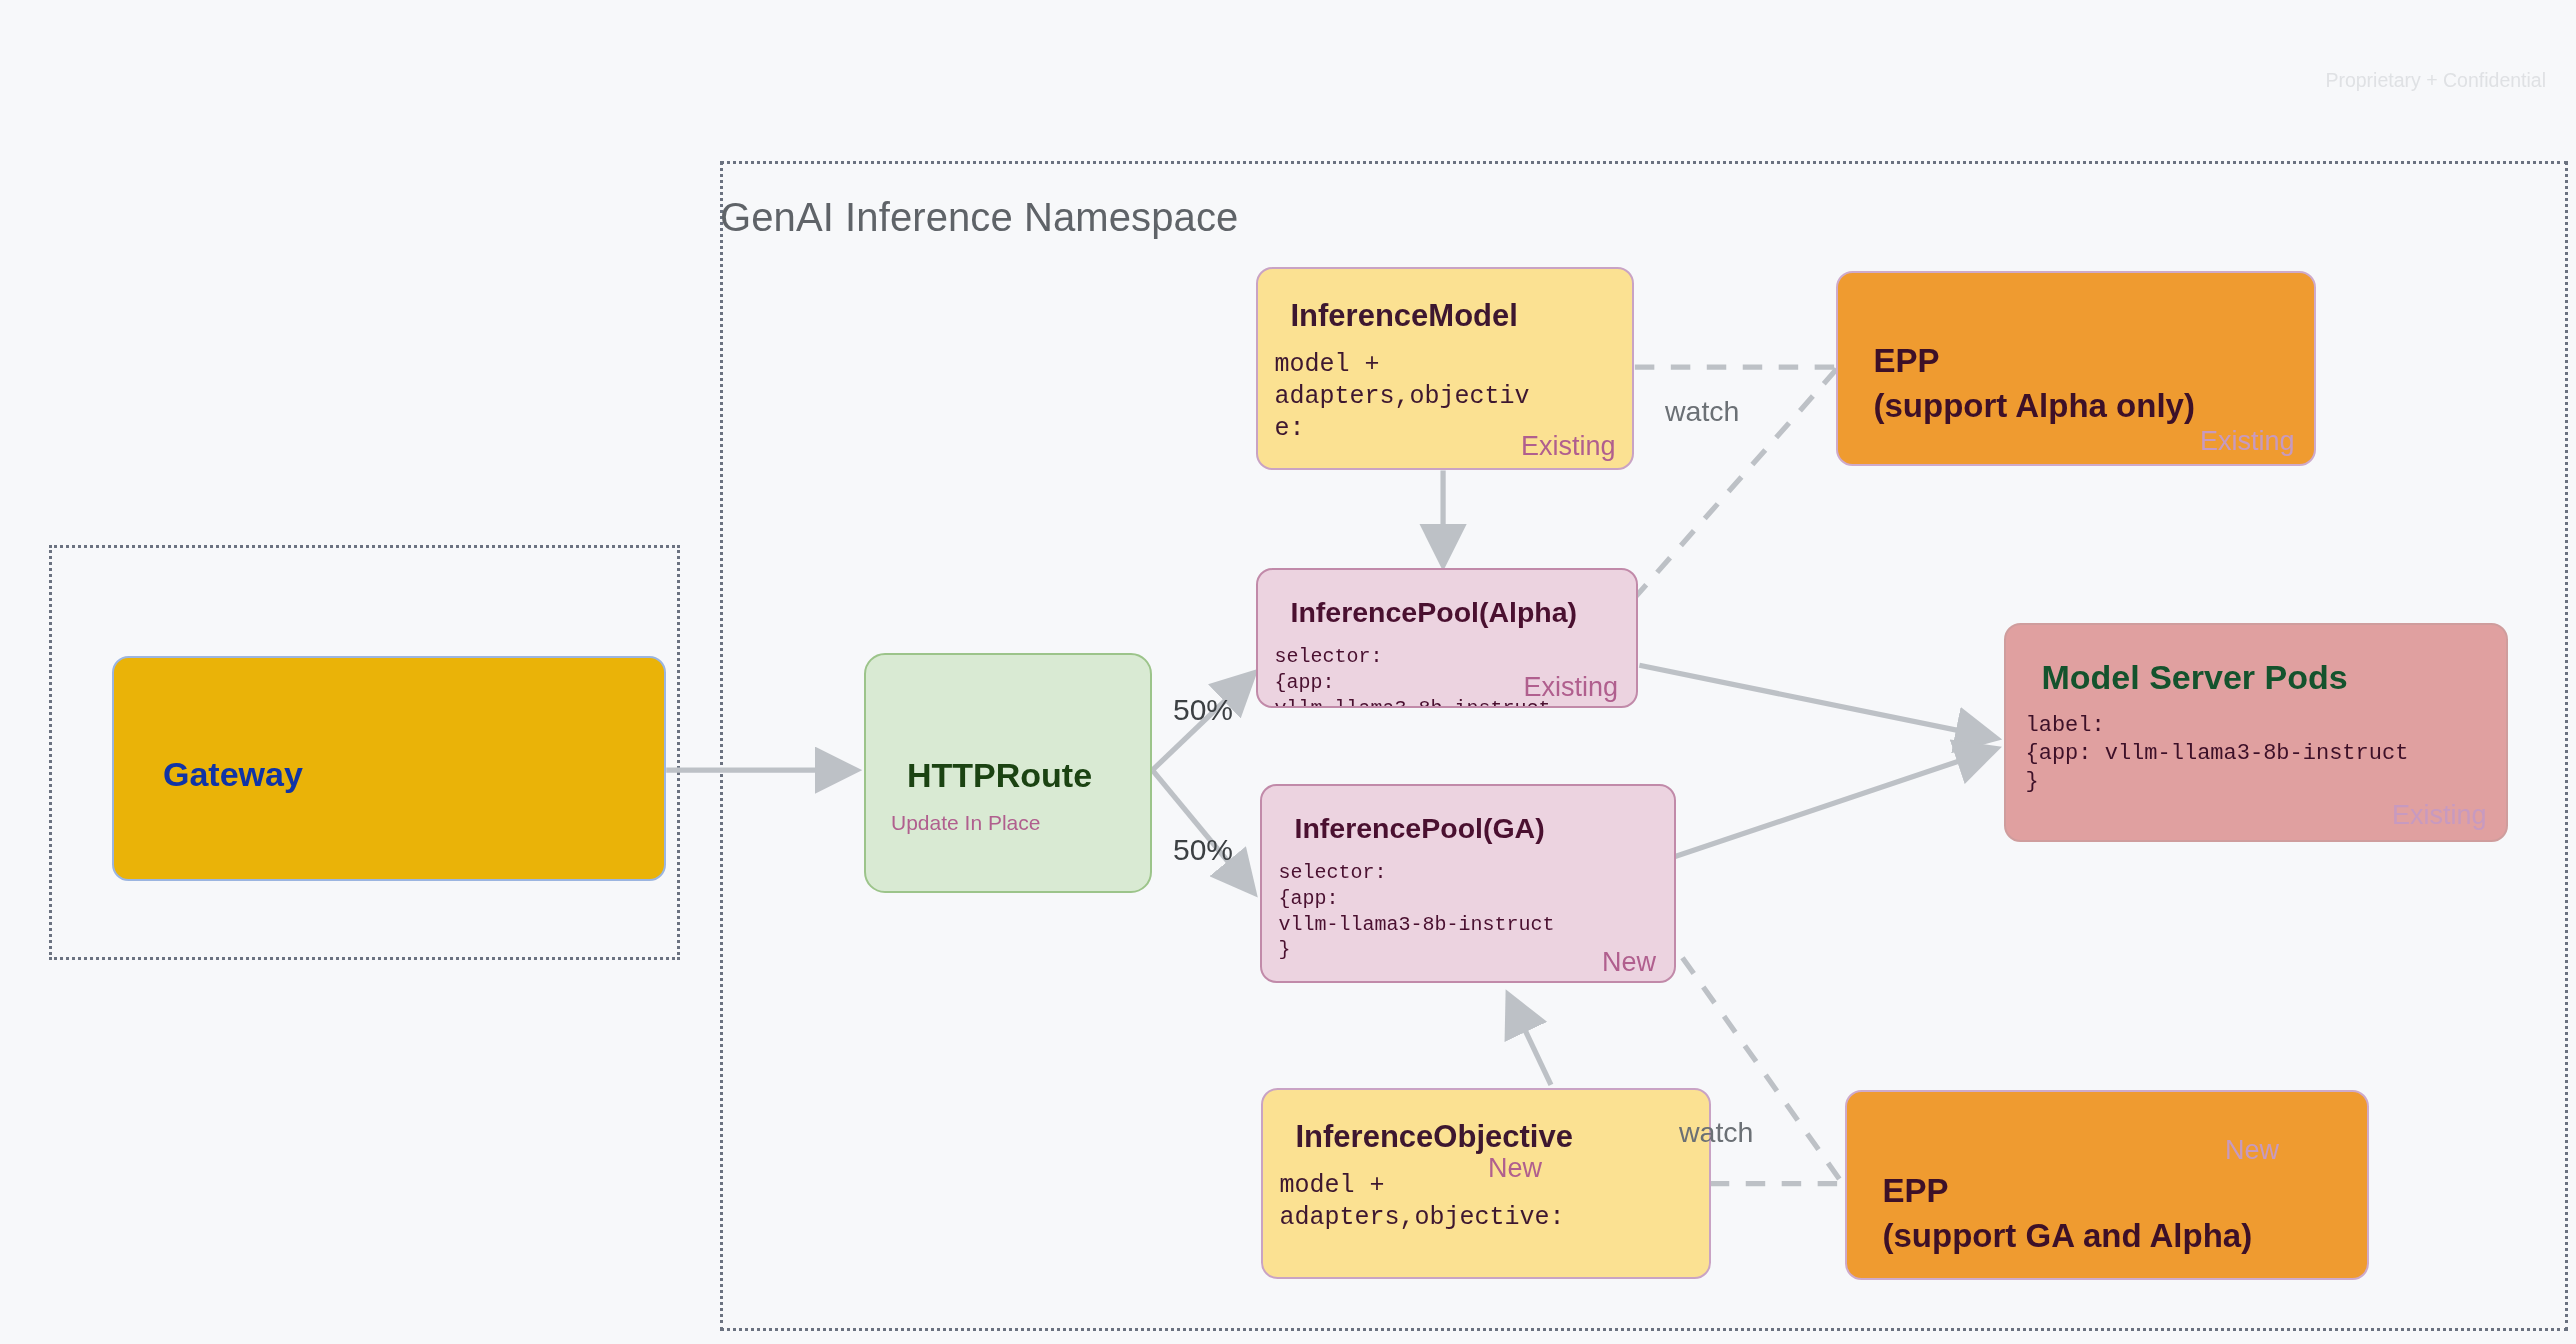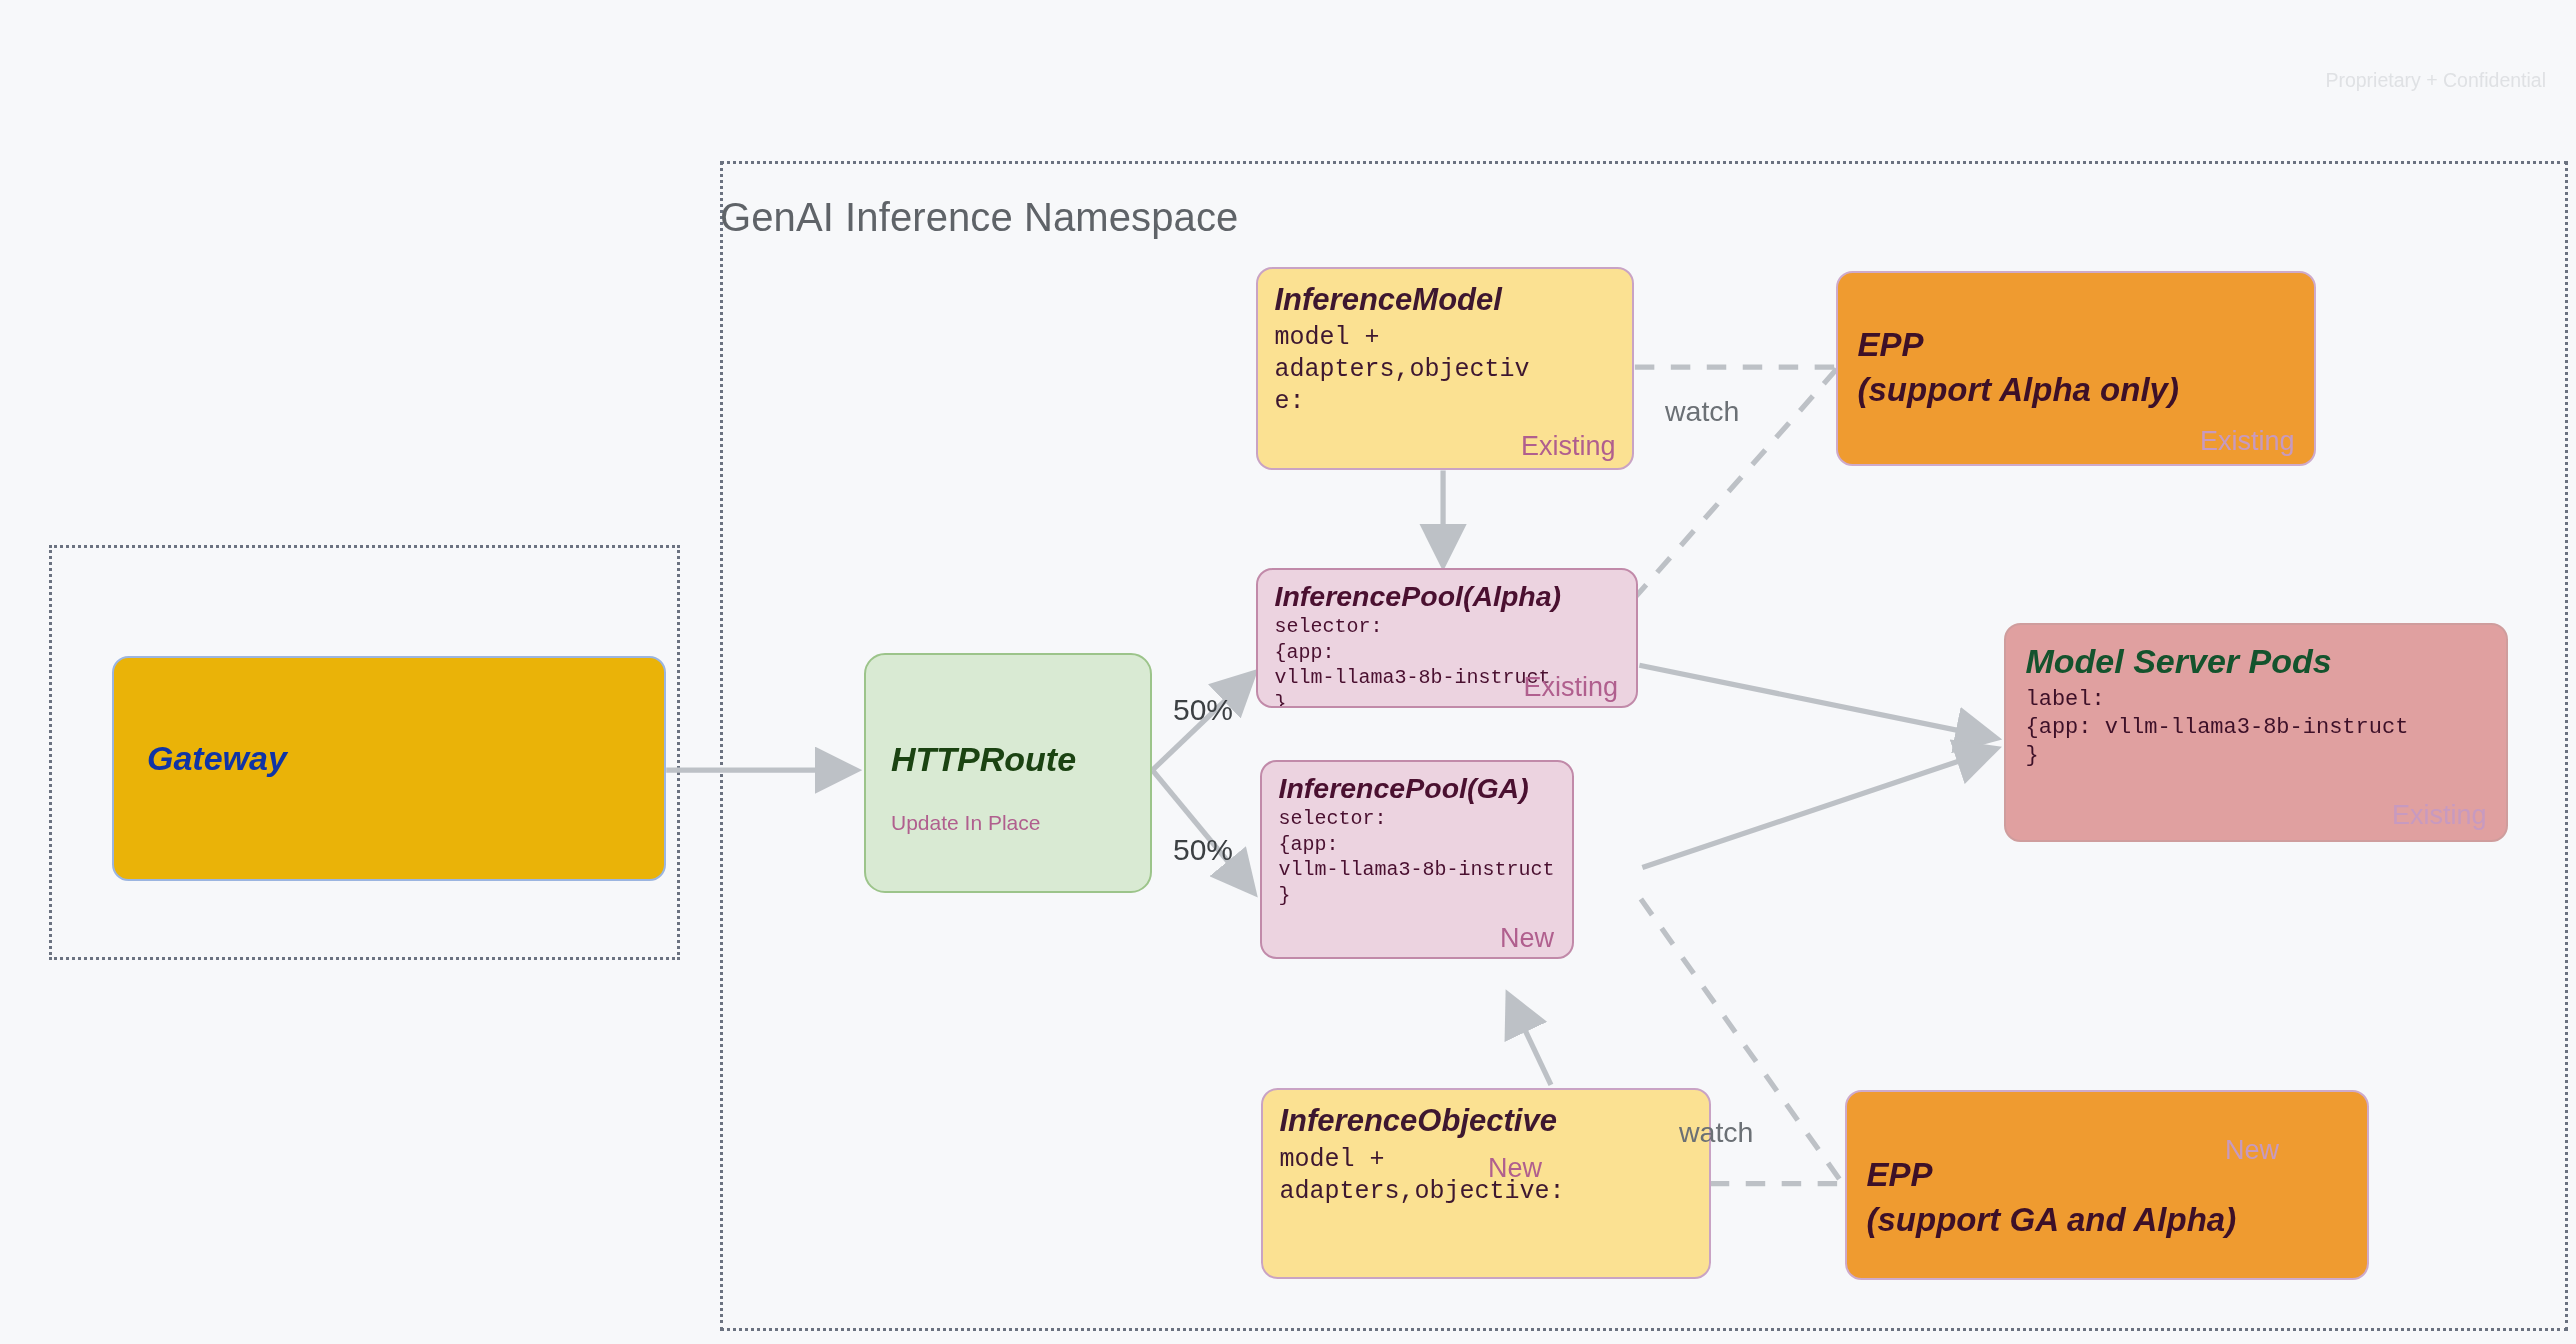--- a/index.html
+++ b/index.html
@@ -32,23 +32,22 @@
     position:absolute;
     box-sizing:border-box;
     border-radius:16.5px;
     border:2.2px solid #c9a3c4;
     padding:13.5px 16.5px;
     overflow:hidden;
   }
   .node .title{
     font-weight:bold;
     line-height:1.12;
-    margin:0;
-    font-family:"Liberation Sans", sans-serif;
-    font-style:italic;
+    margin:16px;
+    font-family:"Liberation Sans", sans-serif;
   }
   .node .mono{
     font-family:"Liberation Mono", monospace;
     line-height:1.28;
     white-space:pre-wrap;
     word-break:break-word;
   }
   .tag{
     position:absolute;
     font-family:"Liberation Sans", sans-serif;
@@ -165,21 +164,21 @@
 
   <div class="node n-pink" style="left:1256px;top:568px;width:382px;height:140px;padding:10.5px 16.5px;">
     <div class="title" style="font-size:28.5px;">InferencePool(Alpha)</div>
     <div class="mono" style="font-size:20px;margin-top:1.5px;">selector:
 {app:
 vllm-llama3-8b-instruct
 }</div>
     <div class="tag" style="right:18px;bottom:3px;font-size:27px;color:#b05f8e;">Existing</div>
   </div>
 
-  <div class="node n-pink" style="left:1260px;top:760px;width:314px;height:199px;padding:10.5px 16.5px;">
+  <div class="node n-pink" style="left:1260px;top:784px;width:416px;height:199px;padding:10.5px 16.5px;">
     <div class="title" style="font-size:28.5px;">InferencePool(GA)</div>
     <div class="mono" style="font-size:20px;margin-top:1.5px;">selector:
 {app:
 vllm-llama3-8b-instruct
 }</div>
     <div class="tag" style="right:18px;bottom:3px;font-size:27px;color:#b05f8e;">New</div>
   </div>
 
   <div class="node n-yellow" style="left:1261px;top:1088px;width:450px;height:191px;">
     <div class="title" style="font-size:31px;">InferenceObjective</div>

